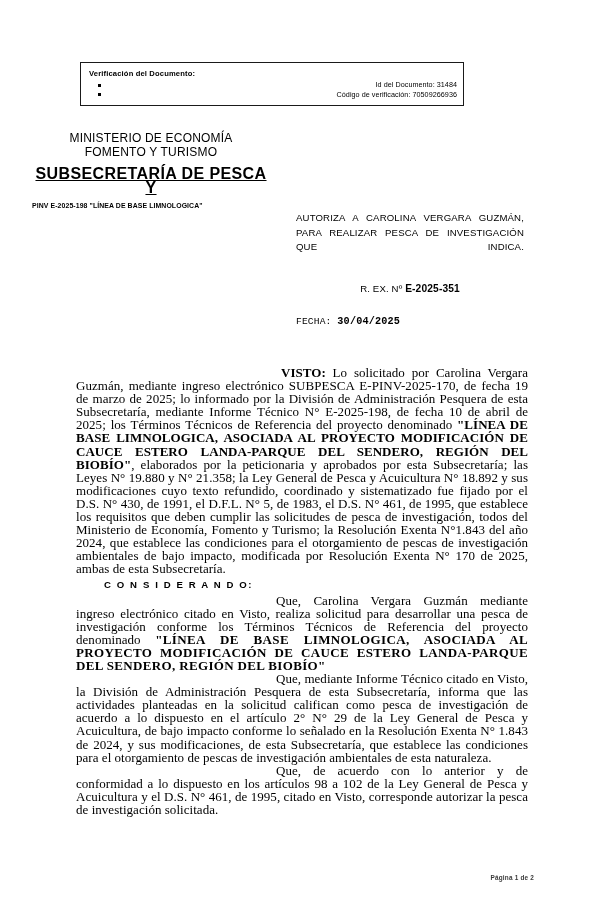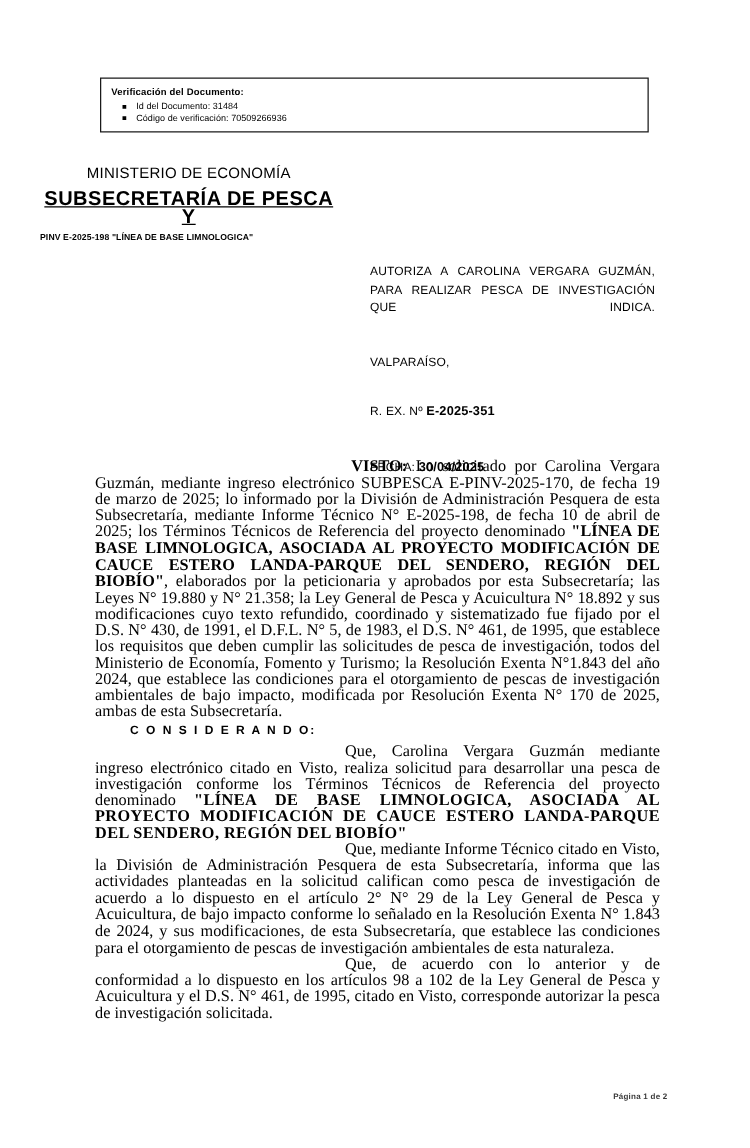--- a/index.html
+++ b/index.html
@@ -21,21 +21,21 @@
     position: absolute;
     inset: 0;
     background: #ffffff;
   }
 
   
   .verif-box {
     position: absolute;
     left: 80px;
     top: 62px;
-    width: 439px;
+    width: 384px;
     box-sizing: border-box;
     border: 1.4px solid #1a1a1a;
     padding: 5px 6px 6px 8px;
     background: #ffffff;
   }
   .verif-title {
     font-size: 7.6px;
     font-weight: bold;
     letter-spacing: 0.15px;
     line-height: 11px;
@@ -45,20 +45,21 @@
     list-style: none;
     margin: 0;
     padding: 0 0 0 20px;
   }
   .verif-list li {
     position: relative;
     font-size: 7.2px;
     line-height: 9.6px;
     letter-spacing: 0.05px;
     white-space: nowrap;
+    text-align: right;
   }
   .verif-list li::before {
     content: "";
     position: absolute;
     left: -11px;
     top: 3.6px;
     width: 3px;
     height: 3px;
     background: #000;
   }
@@ -109,29 +110,31 @@
   }
   .place {
     margin-top: 30px;
     font-size: 9.6px;
     letter-spacing: 0.15px;
   }
   .resnum {
     margin-top: 28px;
     font-size: 9.6px;
     letter-spacing: 0.15px;
+    text-align: center;
   }
   .resnum b, .fecha b {
     font-weight: bold;
     font-size: 10.2px;
   }
   .fecha {
-    margin-top: 34px;
-    font-size: 9.6px;
-    letter-spacing: 0.15px;
+    margin-top: 22px;
+    font-size: 9.6px;
+    letter-spacing: 0.15px;
+    font-family: Liberation Mono, monospace;
   }
 
   
   .body-block {
     position: absolute;
     left: 76px;
     top: 366px;
     width: 452px;
   }
   .para {
@@ -193,27 +196,27 @@
   <div class="verif-box">
     <div class="verif-title">Verificación del Documento:</div>
     <ul class="verif-list">
       <li>Id del Documento: 31484</li>
       <li>Código de verificación: 70509266936</li>
     </ul>
   </div>
 
   <div class="letterhead">
     <div class="lh-line">MINISTERIO DE ECONOMÍA</div>
+    <div class="lh-line">FOMENTO Y TURISMO</div>
     <div class="lh-sub">SUBSECRETARÍA DE PESCA Y</div>
     <div class="lh-pinv">PINV E-2025-198 "LÍNEA DE BASE LIMNOLOGICA"</div>
   </div>
 
   <div class="right-col">
     <div class="subject">AUTORIZA A CAROLINA VERGARA GUZMÁN, PARA REALIZAR PESCA DE INVESTIGACIÓN QUE INDICA.</div>
-    <div class="place">VALPARAÍSO,</div>
     <div class="resnum">
       <span>R. EX. Nº </span><b>E-2025-351</b>
     </div>
     <div class="fecha">
       <span>FECHA: </span><b>30/04/2025</b>
     </div>
   </div>
 
   <div class="body-block">
 

